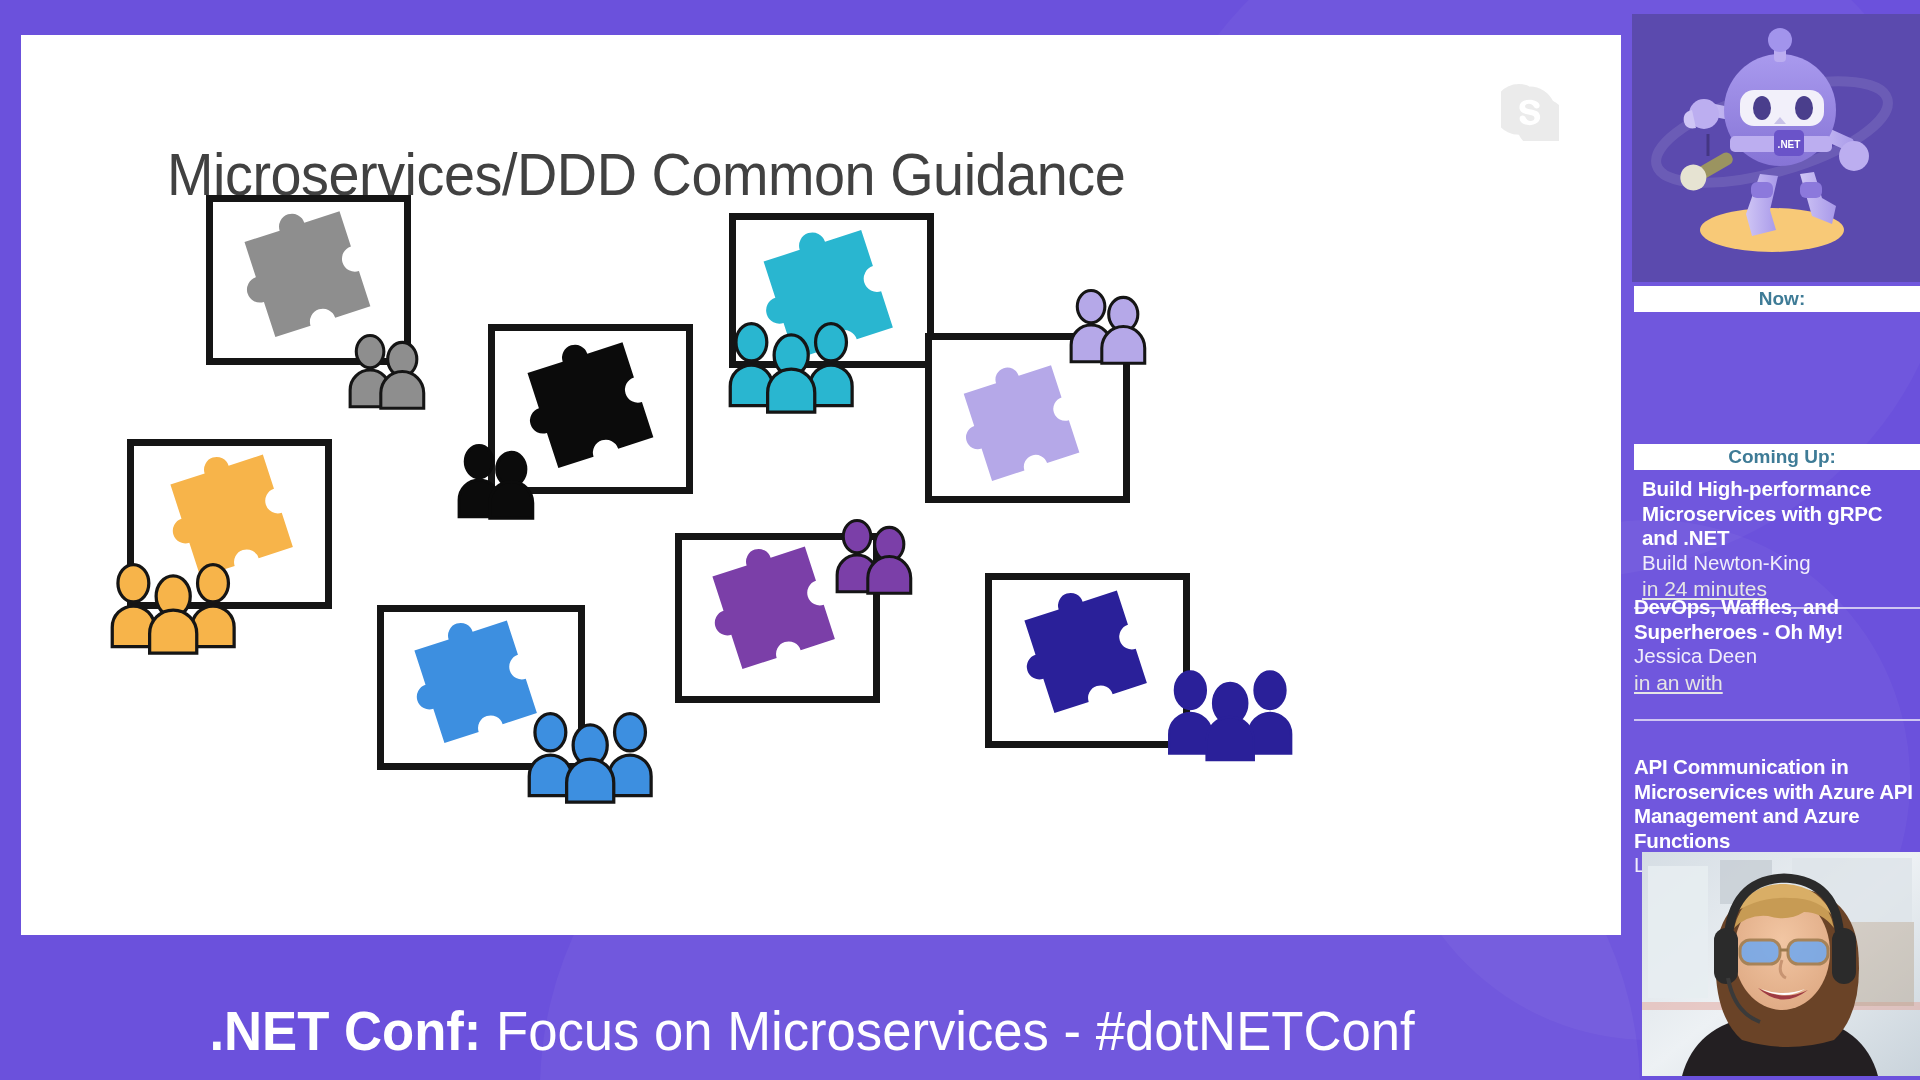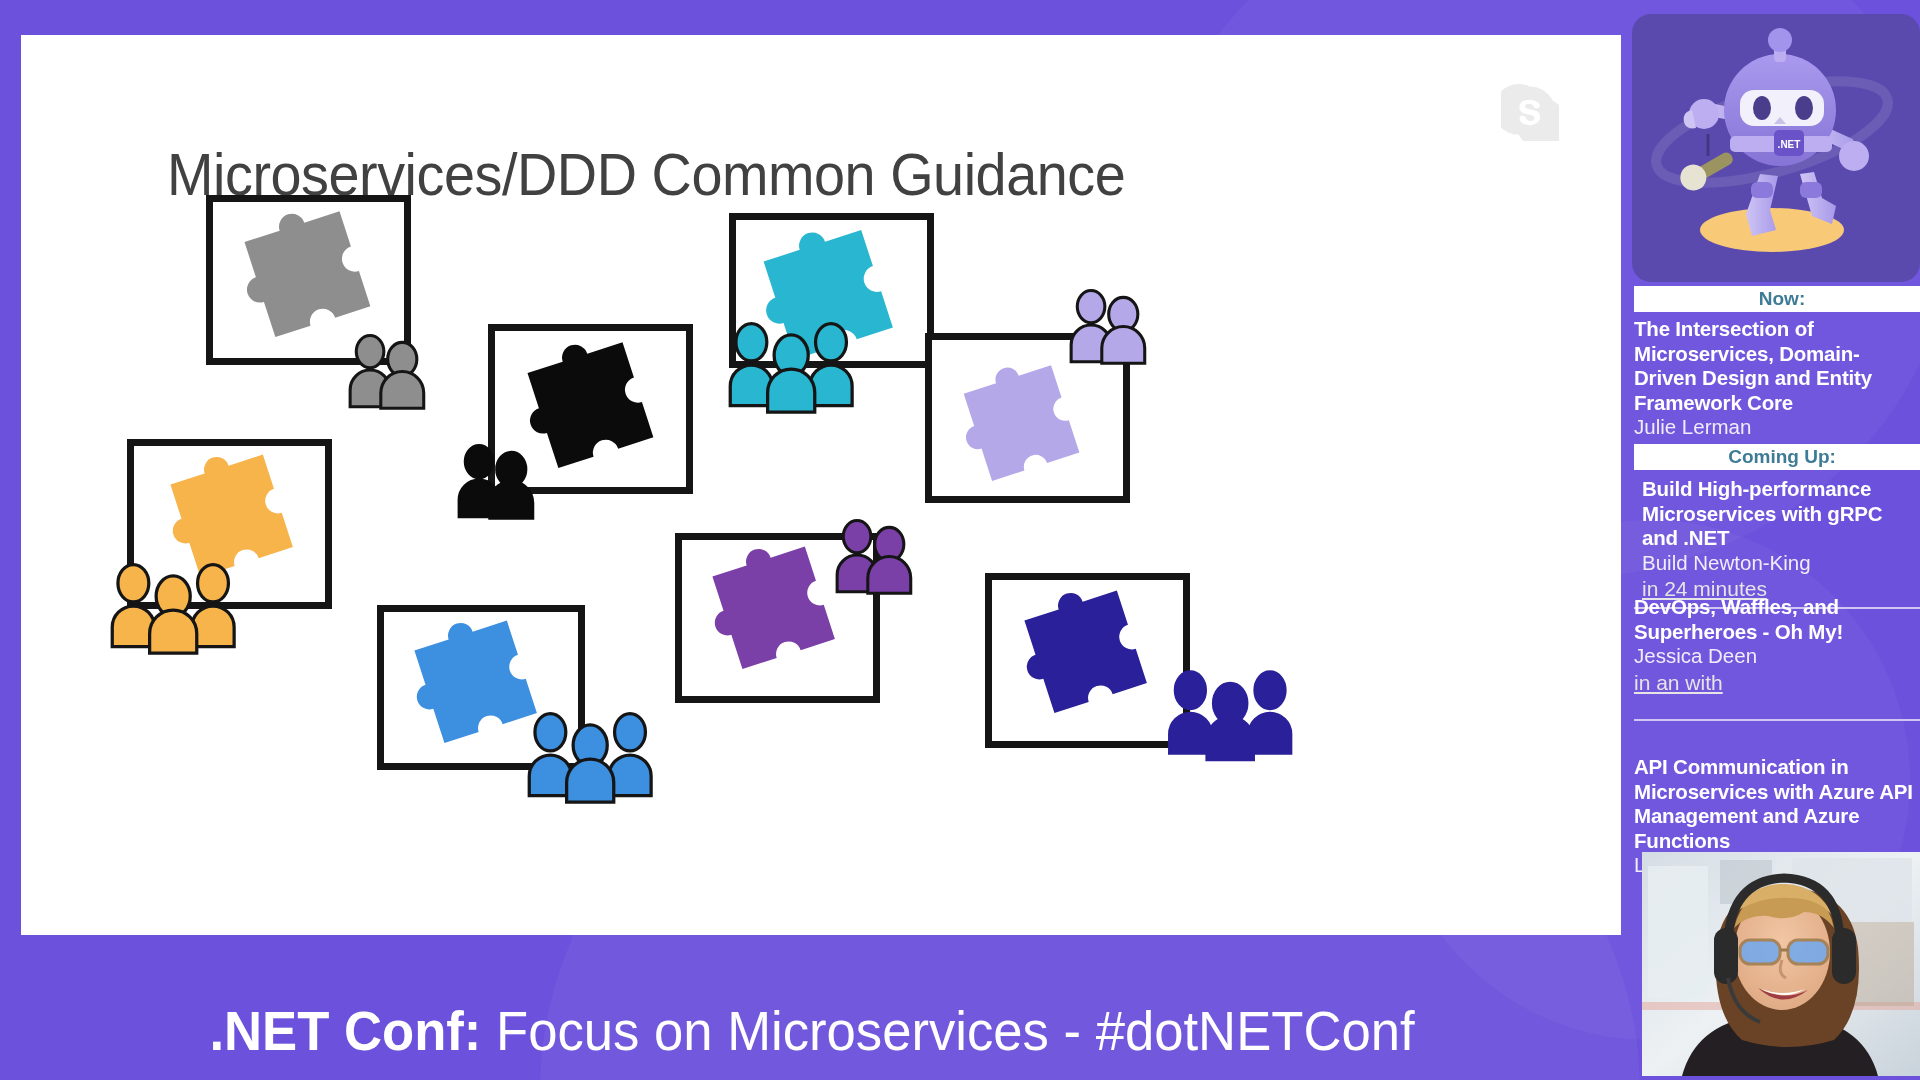--- a/index.html
+++ b/index.html
@@ -35,21 +35,21 @@
   .pframe { position:absolute; border:7px solid #151515; background:#fff; }
   .ppiece { position:absolute; }
   .people { position:absolute; }
 
   
   #sidebar {
     position:absolute; right:0; top:0; width:296px; height:1080px;
   }
   #mascot-box {
     position:absolute; left:8px; top:14px; width:288px; height:268px;
-    background:#5B4AAE; overflow:hidden;border-radius:19px;
+    background:#5B4AAE; overflow:hidden;
   }
   .bar-head {
     background:#FFFFFF; color:#3E7B96; text-align:center;
     font-weight:bold; font-size:19px; line-height:26px; height:26px;
     margin:0 2px 0 10px;
   }
   .sess { padding:3px 6px 3px 10px; }
   .sess-title {
     color:#FFFFFF; font-weight:bold; font-size:20.5px; line-height:24.5px;
     letter-spacing:-0.2px;
@@ -297,24 +297,20 @@
       <path d="M142 110 l6 -7 l6 7z" fill="#C8C2E8"></path>
 
       <rect x="98" y="122" width="102" height="16" rx="5" fill="#BCAEF0"></rect>
       <rect x="142" y="116" width="30" height="26" rx="5" fill="#6A53C9"></rect>
       <text x="157" y="134" font-family="'Liberation Sans',sans-serif" font-size="10" font-weight="bold" fill="#FFFFFF" text-anchor="middle">.NET</text>
     </svg>
   </div>
 
   <div class="bar-head" style="position:absolute;left:0;top:286px;width:296px;">Now:</div>
 
-  <div class="sess" style="position:absolute;left:0;top:314px;width:296px;">
-    <div class="sess-title">The Intersection of Microservices, Domain-Driven Design and Entity Framework Core</div>
-    <div class="sess-speaker">Julie Lerman</div>
-  </div>
 
   <div class="bar-head" style="position:absolute;left:0;top:444px;width:296px;">Coming Up:</div>
 
   <div class="sess" style="position:absolute;left:8px;top:474px;width:296px;">
     <div class="sess-title">Build High-performance Microservices with gRPC and .NET</div>
     <div class="sess-speaker">Build Newton-King</div>
     <div class="sess-when">in 24 minutes</div>
   </div>
   <div class="divider" style="position:absolute;left:0;top:604px;width:296px;"></div>
 

